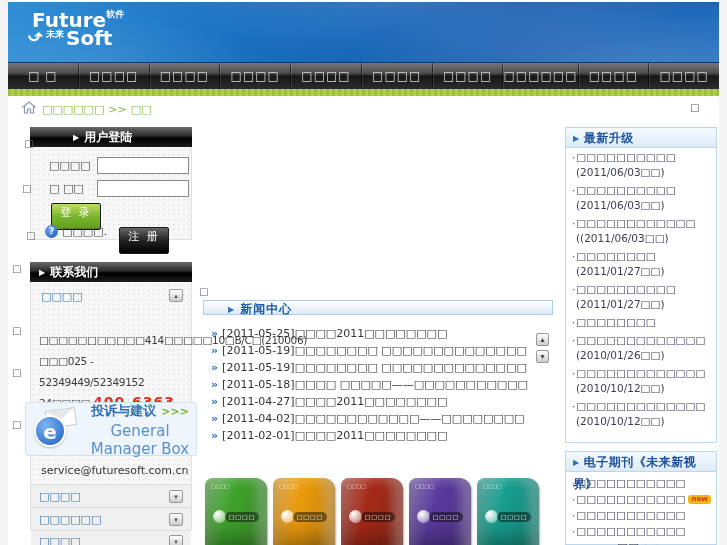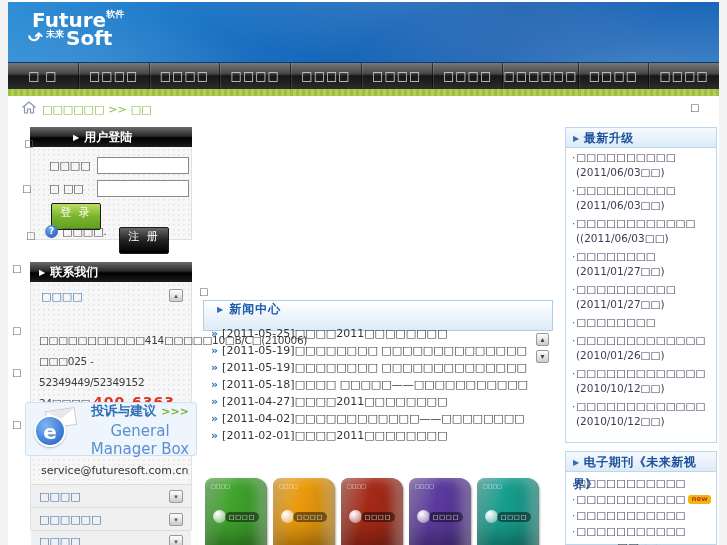--- a/index.html
+++ b/index.html
@@ -72,23 +72,23 @@
     text-align:center; line-height:30px; border:2px solid #fff; box-shadow:0 1px 2px rgba(0,0,0,.25);}
   .gm-text { flex:1; text-align:center; }
   .gm-title { color:#2f6eb5; font-size:13px; font-weight:bold; }
   .gm-arrows { color:#7ab52e; font-size:11px; font-weight:bold; }
   .gm-sub { color:#5b8fd0; font-size:15px; margin-top:2px;}
   .email { position:absolute; left:10px; top:182px; font-size:11px; color:#333; }
   .acc-row { position:absolute; left:0; width:160px; height:23px; background:#f0f0f0; border-top:1px solid #ddd;
     display:flex; align-items:center; justify-content:space-between; padding:0 8px; cursor:pointer;}
 
   
-  .sec-head { position:absolute; width:350px; height:31px; border:1px solid #aecdea;
+  .sec-head { position:absolute; width:350px; height:15px; border:1px solid #aecdea;
     background:linear-gradient(#ffffff,#ddeaf7); color:#1b5ca8; font-size:12px; font-weight:bold;
-    line-height:17px; padding-left:13px; letter-spacing:1px;}
+    line-height:17px; padding-left:24px; letter-spacing:1px;}
   .sec-head .arr { color:#2f6eb5; font-size:8px; margin-right:5px; position:relative; top:-1px;}
 
   .news-item { position:absolute; left:8px; height:16px; font-size:11px; color:#333; display:flex; align-items:center; cursor:pointer; white-space:nowrap;}
   .news-item .bul { color:#2f6eb5; font-size:11px; font-weight:bold; margin-right:4px; }
   .scrollbtn { position:absolute; left:528px; width:13px; height:13px; border:1px solid #999; border-radius:2px;
     background:linear-gradient(#fff,#ccc); color:#444; font-size:8px; text-align:center; line-height:11px; cursor:pointer;}
 
   
   .pbox { position:absolute; top:478px; width:62px; height:80px; border-radius:8px 12px 4px 4px; cursor:pointer;
     box-shadow:inset -10px 0 12px rgba(255,255,255,.35), inset 4px -20px 22px rgba(0,0,0,.35), 1px 1px 2px rgba(0,0,0,.3); }

